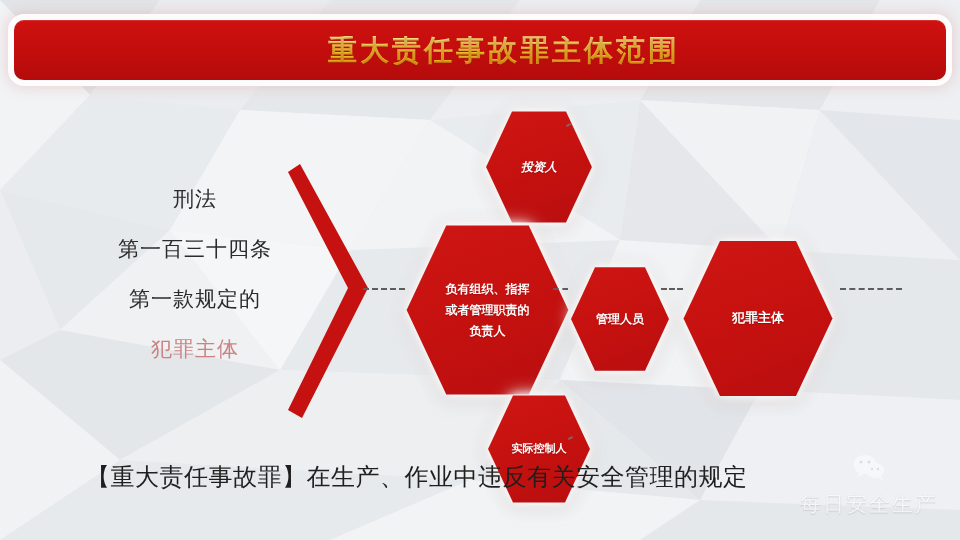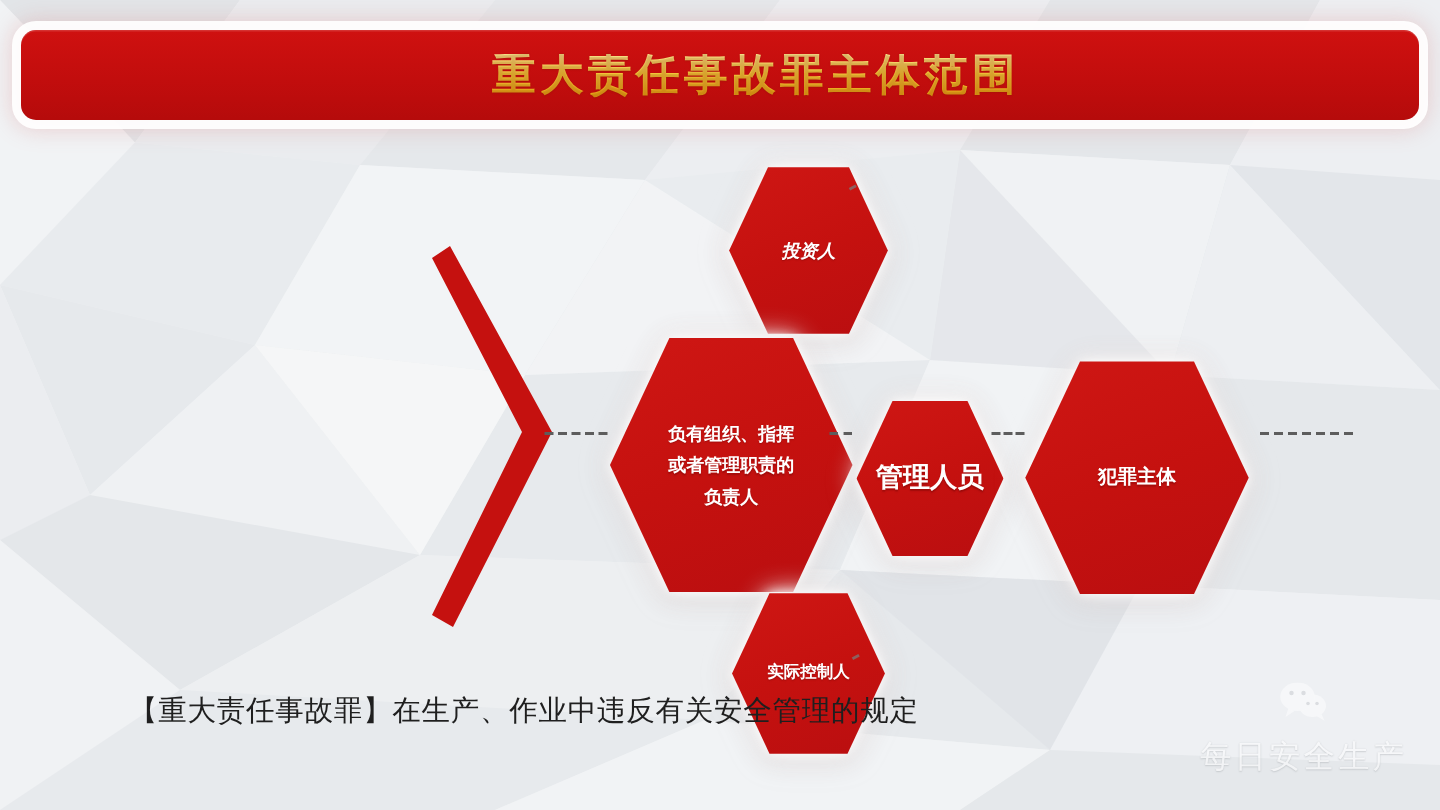--- a/index.html
+++ b/index.html
@@ -121,21 +121,21 @@
     z-index: 2;
     padding: 0 6px;
     text-shadow: 0 1px 1px rgba(90,0,0,0.35);
   }
   .hex .hex-label div { line-height: 1.75; white-space: nowrap; }
 
   
   #hex-investor   { left: 155px; top: 12px;  width: 108px; height: 118px; font-size: 12px; font-style: italic; }
   #hex-leader     { left: 75px;  top: 124px; width: 165px; height: 180px; font-size: 12px; }
   #hex-control    { left: 157px; top: 296px; width: 104px; height: 114px; font-size: 11px; }
-  #hex-manager    { left: 240px; top: 168px; width: 100px; height: 110px; font-size: 18px; }
+  #hex-manager    { left: 240px; top: 168px; width: 100px; height: 110px; font-size: 12px; }
   #hex-worker     { left: 352px; top: 140px; width: 152px; height: 165px; font-size: 13px; }
 
   
   .dash {
     position: absolute;
     height: 0;
     border-top: 2px dashed #5d5d5d;
   }
   #dash-left  { left: 363px; top: 288px; width: 42px; }
   #dash-mid1  { left: 553px; top: 288px; width: 15px; }
@@ -151,21 +151,21 @@
     opacity: .75;
   }
   #dot-top { left: 566px; top: 124px; }
   #dot-bot { left: 568px; top: 437px; }
 
   
   #bottom-caption {
     position: absolute;
     left: 86px;
     top: 461px;
-    font-size: 19px;
+    font-size: 24px;
     color: #1f1f1f;
     letter-spacing: 0.5px;
     white-space: nowrap;
   }
 
   
   #watermark {
     position: absolute;
     right: 22px;
     bottom: 22px;
@@ -226,20 +226,26 @@
       <polygon points="820,110 960,260 780,250" fill="#eff1f4" opacity="0.8"></polygon>
       <polygon points="560,380 760,390 700,500" fill="#dfe2e6" opacity="0.65"></polygon>
       <polygon points="170,230 350,250 280,370" fill="#f6f7f8" opacity="0.8"></polygon>
     </g>
   </svg>
 
   <div id="title-bar">
     <div id="title-text">重大责任事故罪主体范围</div>
   </div>
 
+  <div id="left-block">
+    <div class="left-line">刑法</div>
+    <div class="left-line">第一百三十四条</div>
+    <div class="left-line">第一款规定的</div>
+    <div class="left-line accent">犯罪主体</div>
+  </div>
 
   <svg id="chevron" viewBox="0 0 110 262">
     <path d="M22 4 L90 128 L24 258 L10 250 L70 128 L10 12 Z" fill="#c5110f"></path>
   </svg>
 
   <div id="hex-area">
 
     <div class="hex" id="hex-investor">
       <div class="hex-shape"></div>
       <div class="hex-label">

